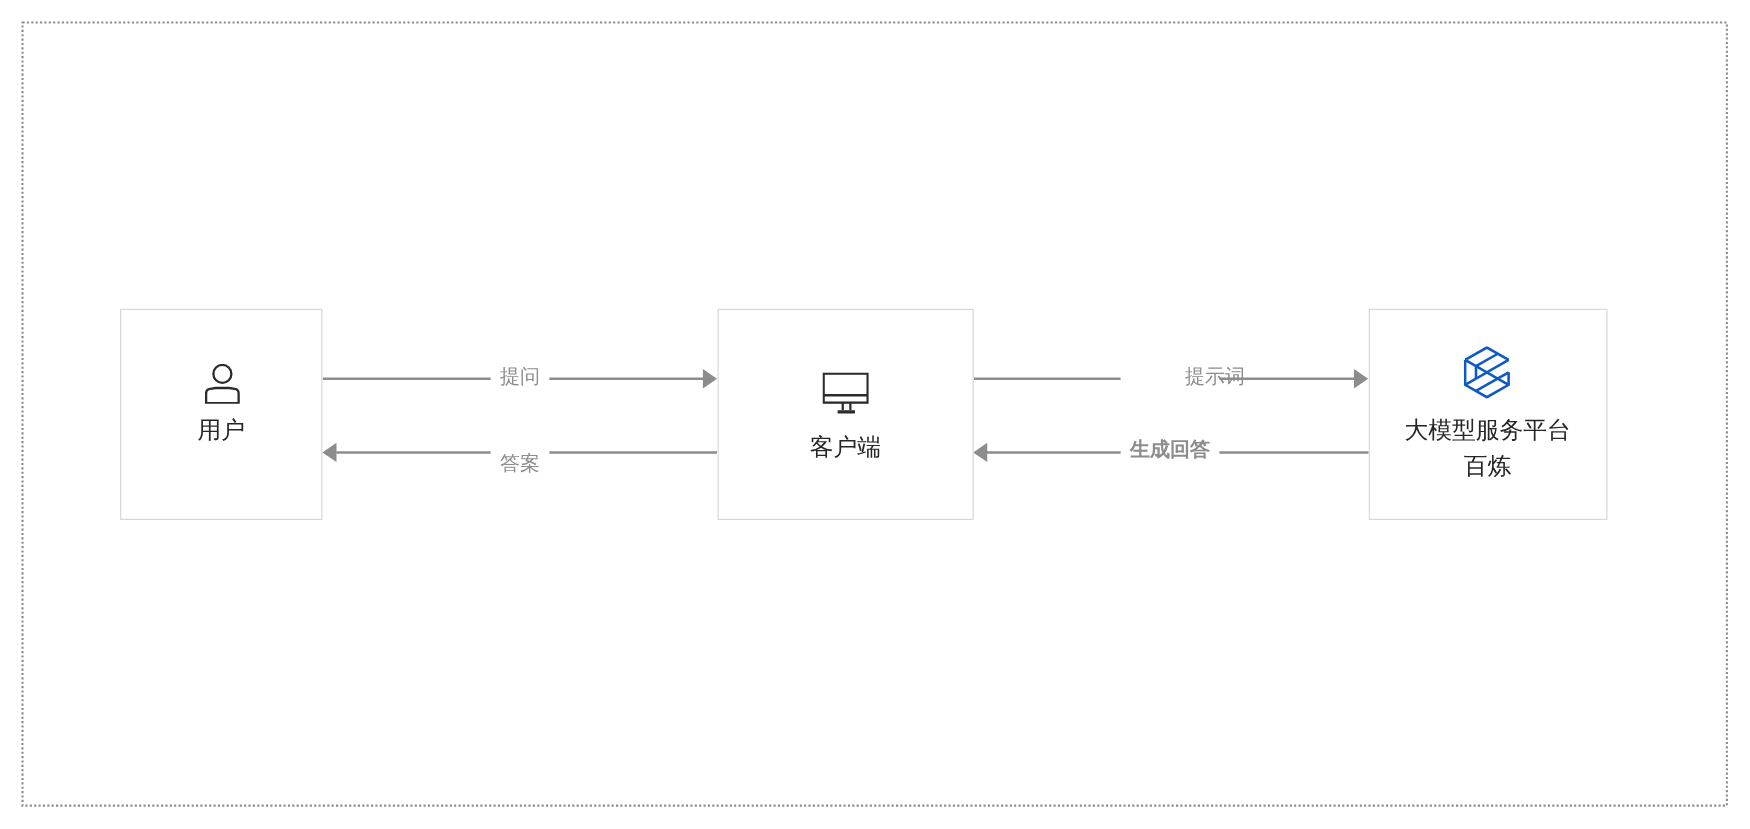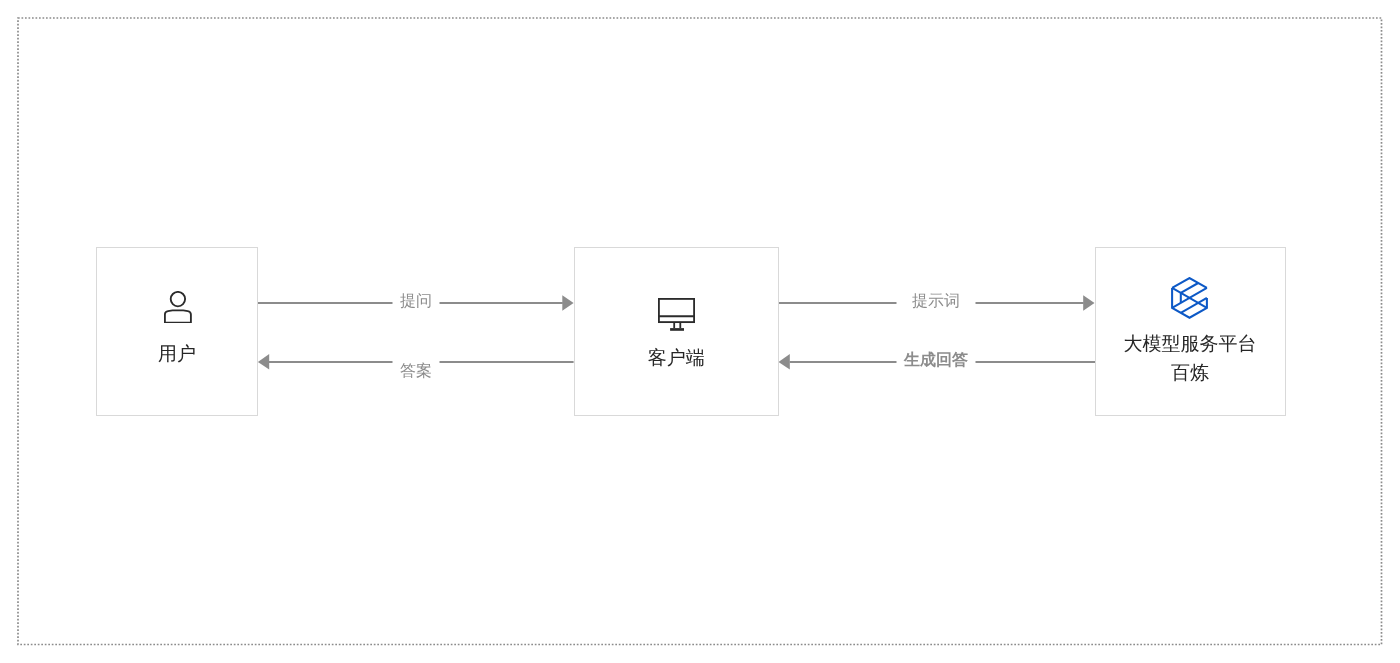--- a/index.html
+++ b/index.html
@@ -52,21 +52,21 @@
     color: #262626;
     font-size: 19px;
     line-height: 19px;
     text-align: center;
     white-space: nowrap;
   }
   .icon { display: block; position: absolute; }
   .icon-user    { left: 67px; top: 43px; }
   .icon-monitor { left: 83px; top: 50px; }
   .icon-bailian { left: 75px; top: 29px; }
-  #node-user   .node-label { top: 97px; }
+  #node-user   .node-label { top: 87px; }
   #node-client .node-label { top: 101px; }
   #node-bailian .label-1 { top: 87px; }
   #node-bailian .label-2 { top: 115.5px; }
   .icon .st { fill: none; stroke: #2b2b2b; stroke-width: 1.85; }
   .icon .st-fill { fill: #2b2b2b; stroke: none; }
   .icon .logo { fill: none; stroke: #0d59c6; stroke-width: 2.05;
                 stroke-linejoin: miter; stroke-linecap: butt; }
 
   
   #links {
@@ -119,21 +119,21 @@
     </g>
     <g>
       <path d="M789.6 362.0 H896.5" class="edge-line"></path>
       <path d="M975.5 362.0 H1095" class="edge-line"></path>
       <path d="M789.8 354.1 L778.5 362.0 L789.8 369.6 Z" class="edge-head"></path>
     </g>
   </svg>
 
   <div class="edge-label" style="left:416px; top:301.5px;">提问</div>
   <div class="edge-label" style="left:416px; top:372px;">答案</div>
-  <div class="edge-label" style="left:936px; top:301.5px;">提示词</div>
+  <div class="edge-label" style="left:972px; top:301.5px;">提示词</div>
   <div class="edge-label" style="left:936px; top:360.5px;font-weight:bold;">生成回答</div>
 
   <div class="node" id="node-user">
     <svg class="icon icon-user" viewBox="0 0 28 32" width="28" height="32" xmlns="http://www.w3.org/2000/svg">
       <circle cx="13.9" cy="8.1" r="7.2" class="st"></circle>
       <path class="st" d="M0.9 31.6 V23.6 a3.6 3.6 0 0 1 3.1 -3.55 L8.5 19.4 h10.8 l4.5 0.65 a3.6 3.6 0 0 1 3.1 3.55 V31.6 Z"></path>
     </svg>
     <div class="node-label">用户</div>
   </div>
 

